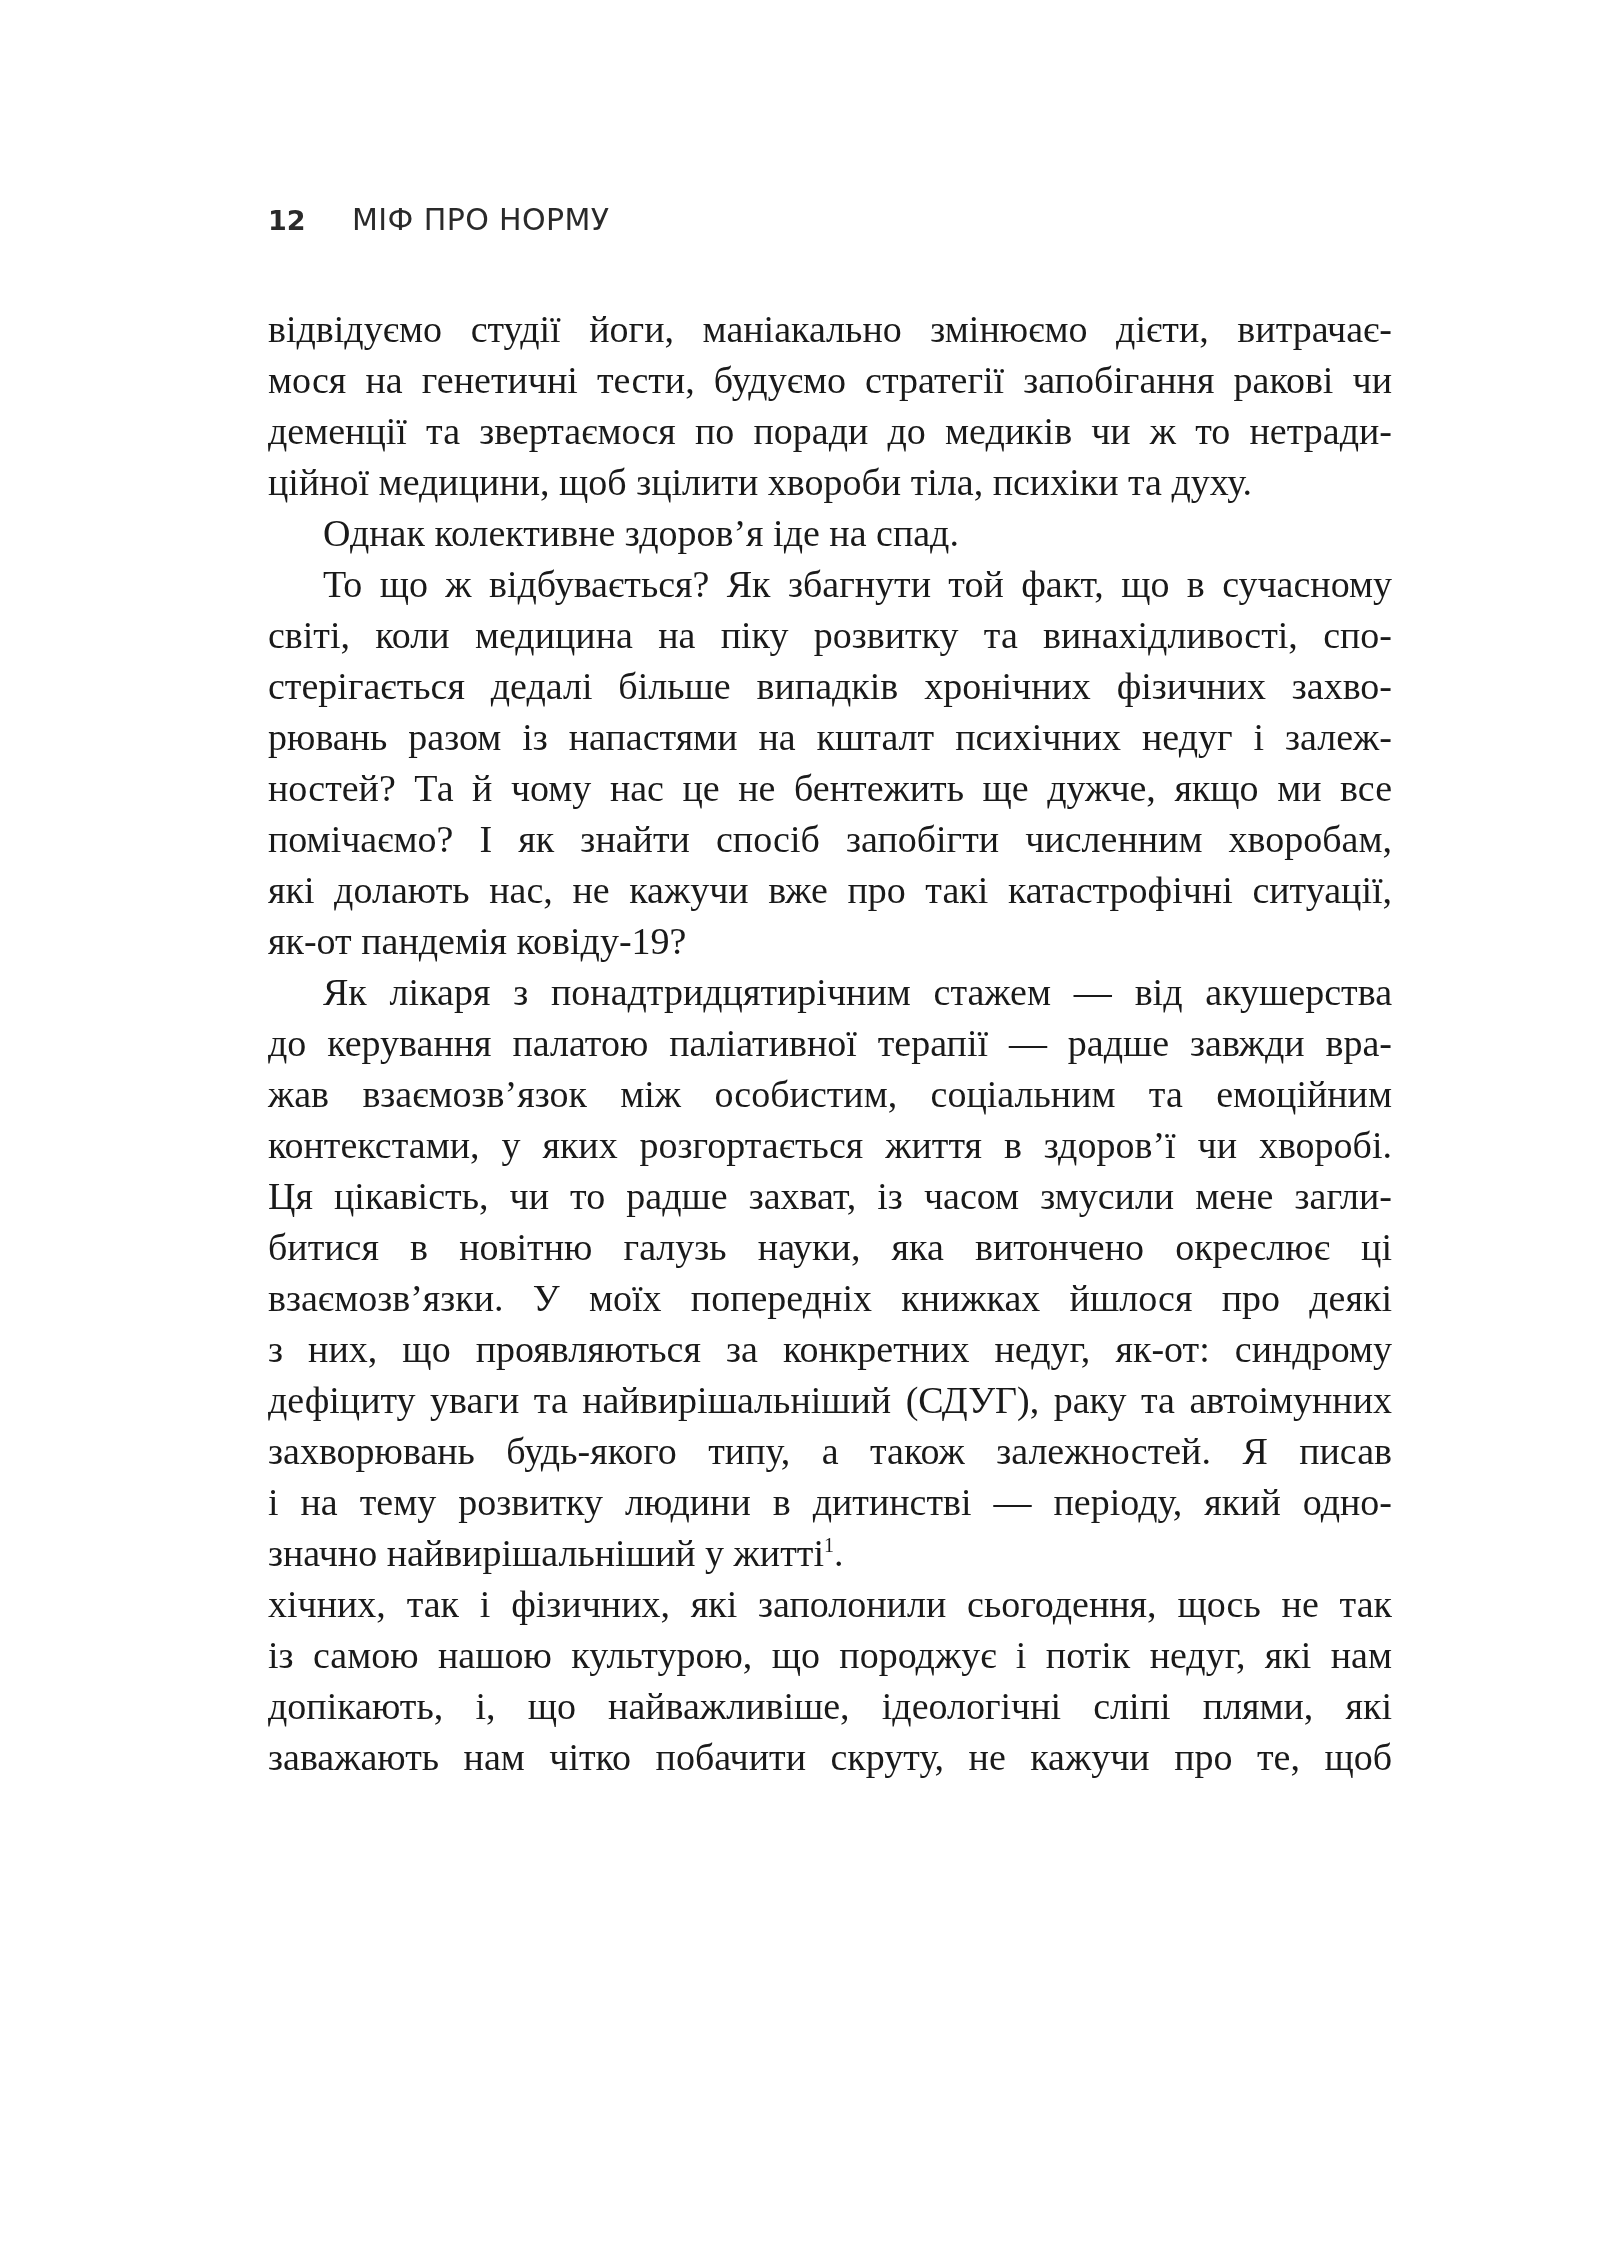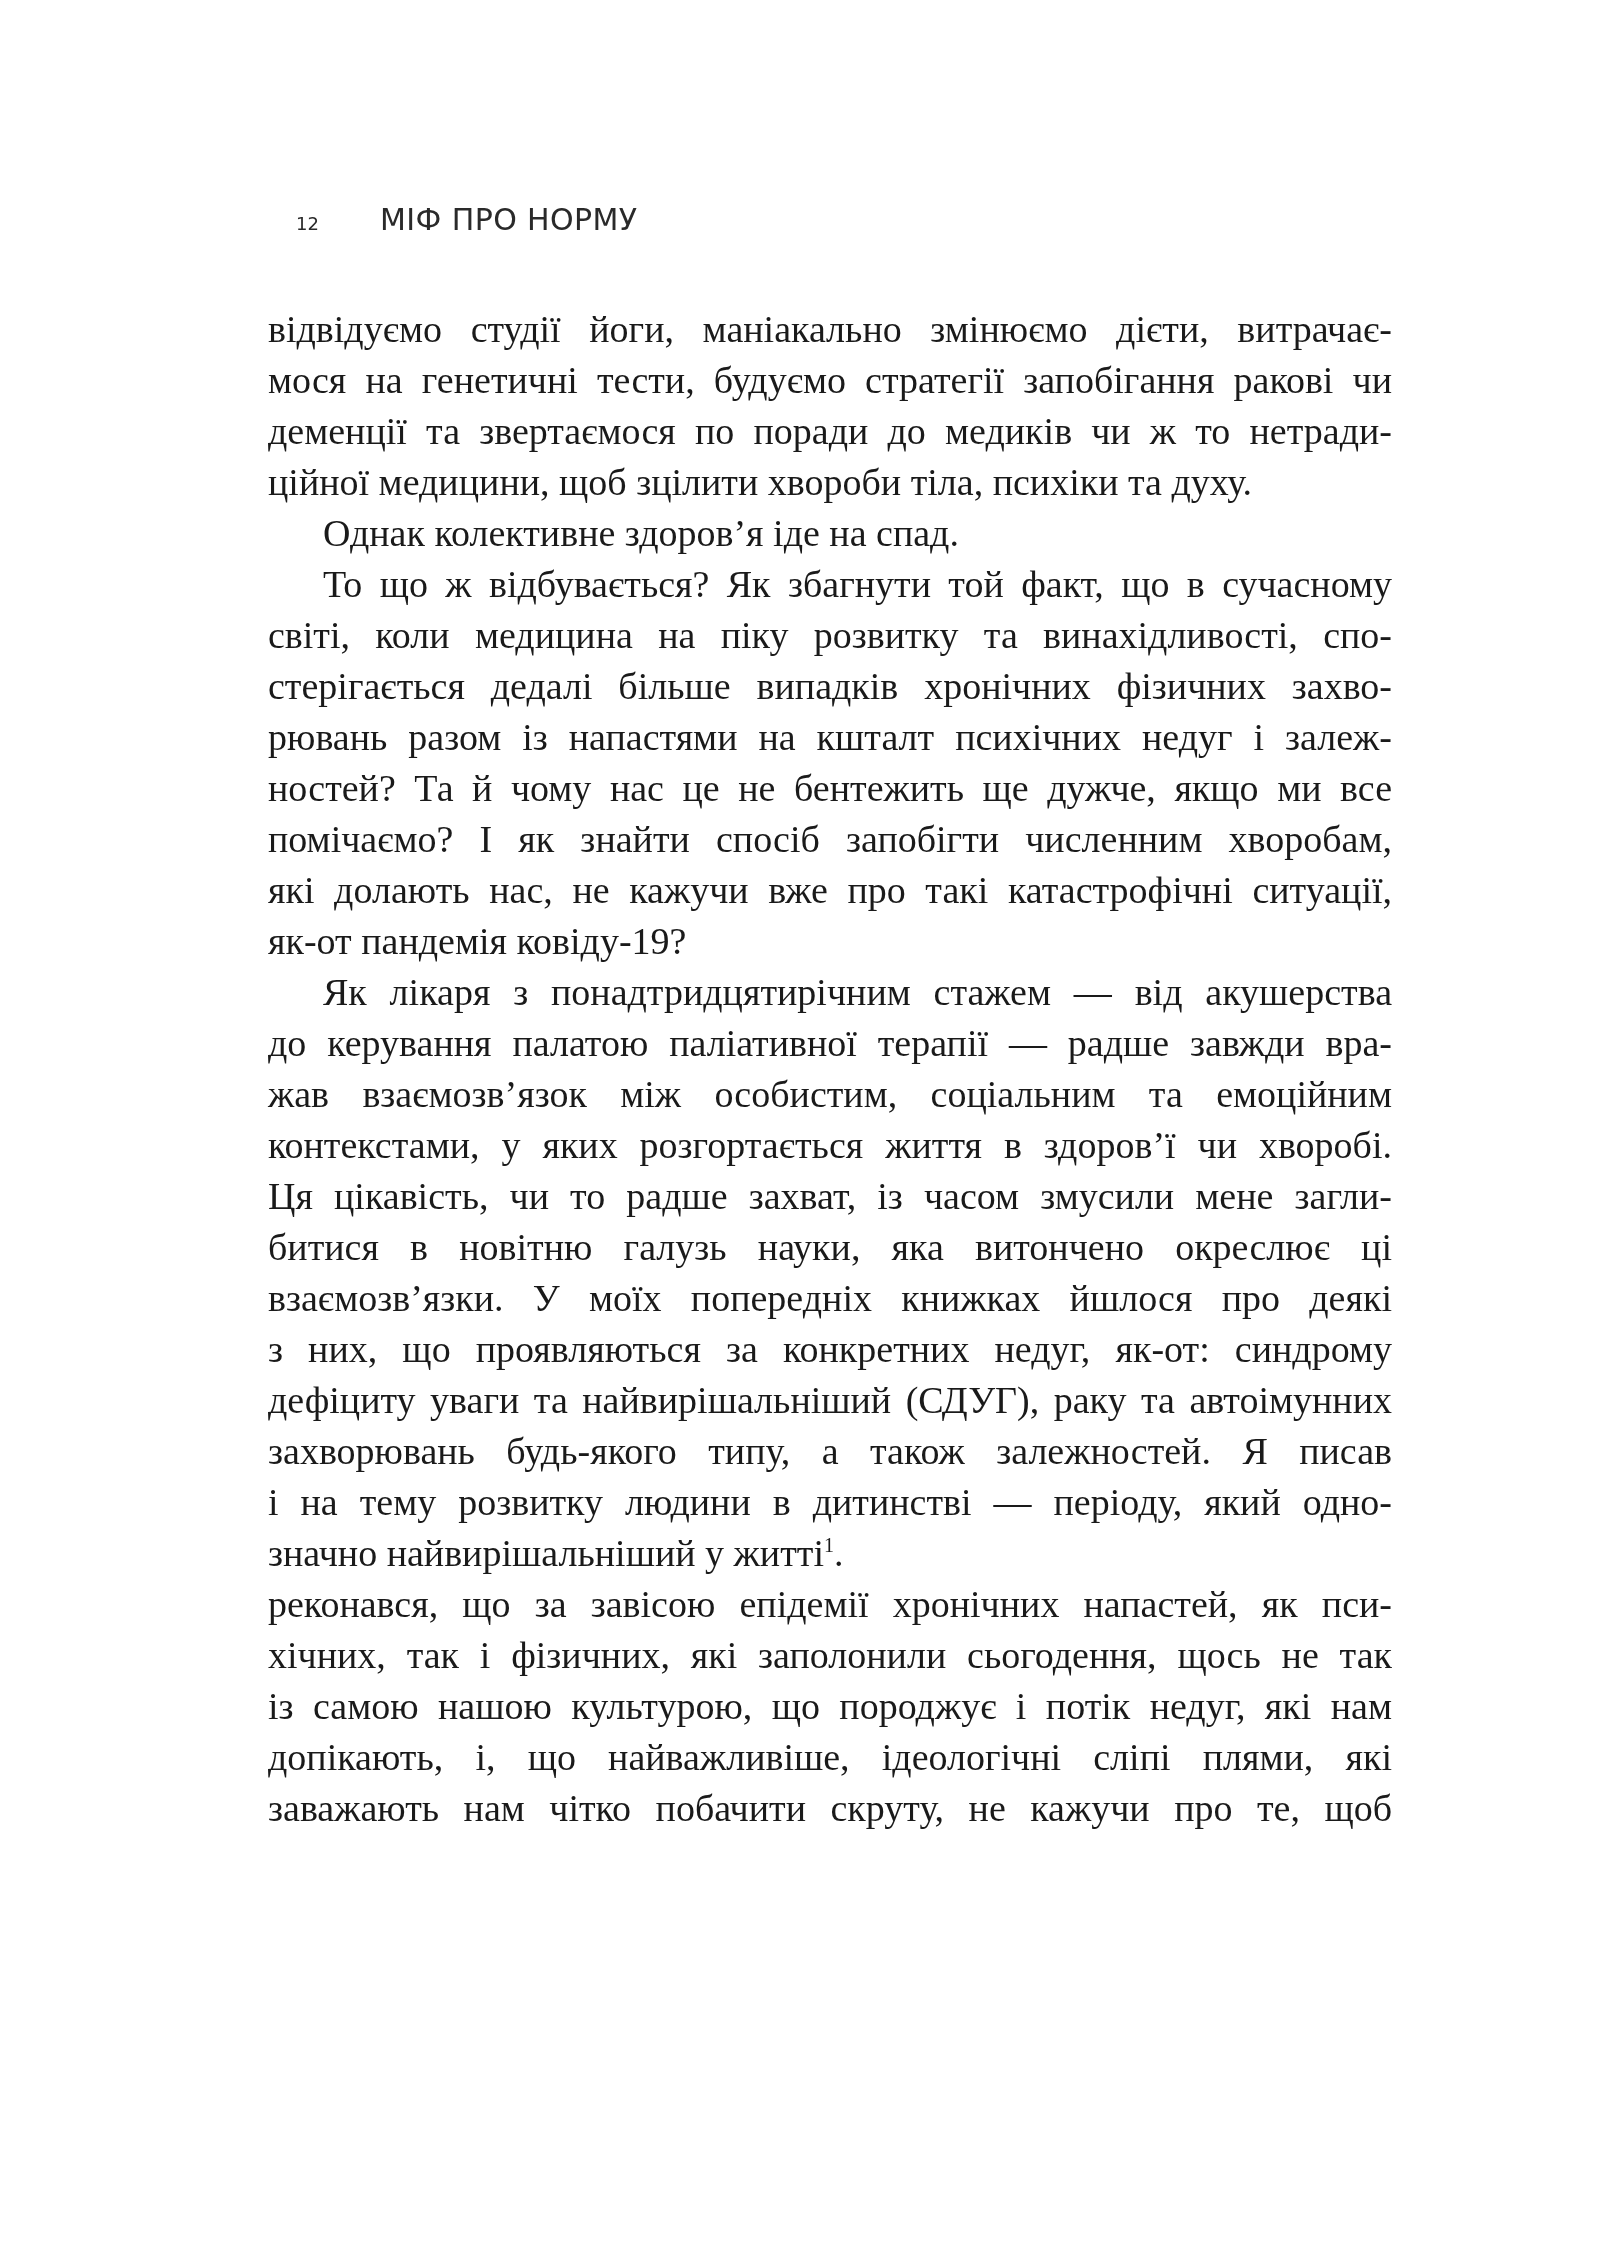--- a/index.html
+++ b/index.html
@@ -1,20 +1,20 @@
 <!DOCTYPE html>
 <html style="font-size:13.5px"><head>
 <meta charset="utf-8">
 <style>
   html, body { margin: 0; padding: 0; background: #ffffff; }
   body { width: 1617px; height: 2261px; position: relative; overflow: hidden; }
   .page { position: absolute; left: 0; top: 0; width: 1617px; height: 2261px; background: #fff; }
   .running-head { position: absolute; top: 202px; left: 268px; display: flex; align-items: baseline;
     font-family: "DejaVu Sans", sans-serif; color: #2a2a2a; }
-  .page-num { font-size: 18px; font-weight: normal; width: 84px; margin-left: 28px; }
+  .page-num { font-size: 27px; font-weight: bold; width: 84px; }
   .head-title { font-size: 30px; letter-spacing: 0.4px; }
   .body { position: absolute; top: 304px; left: 268px; width: 1124px;
     font-family: "Liberation Serif", serif; font-size: 38px; color: #1a1a1a; }
   .line { height: 51px; line-height: 51px; text-align: justify; text-align-last: justify; white-space: nowrap; overflow: visible; }
   .line.last { text-align-last: left; }
   .line.indent { padding-left: 55px; }
   sup { font-size: 20px; line-height: 0; vertical-align: super; }
 </style>
 </head>
 <body>
@@ -43,20 +43,19 @@
       <div class="line"><span>жав взаємозв’язок між особистим, соціальним та емоційним</span></div>
       <div class="line"><span>контекстами, у яких розгортається життя в здоров’ї чи хворобі.</span></div>
       <div class="line"><span>Ця цікавість, чи то радше захват, із часом змусили мене загли-</span></div>
       <div class="line"><span>битися в новітню галузь науки, яка витончено окреслює ці</span></div>
       <div class="line"><span>взаємозв’язки. У моїх попередніх книжках йшлося про деякі</span></div>
       <div class="line"><span>з них, що проявляються за конкретних недуг, як-от: синдрому</span></div>
       <div class="line"><span>дефіциту уваги та найвирішальніший (СДУГ), раку та автоімунних</span></div>
       <div class="line"><span>захворювань будь-якого типу, а також залежностей. Я писав</span></div>
       <div class="line"><span>і на тему розвитку людини в дитинстві — періоду, який одно-</span></div>
       <div class="line last"><span>значно найвирішальніший у житті</span><sup>1</sup><span>.</span></div>
-      <div class="line"><span>реконався, що за завісою епідемії хронічних напастей, як пси-</span></div>
       <div class="line"><span>хічних, так і фізичних, які заполонили сьогодення, щось не так</span></div>
       <div class="line"><span>із самою нашою культурою, що породжує і потік недуг, які нам</span></div>
       <div class="line"><span>допікають, і, що найважливіше, ідеологічні сліпі плями, які</span></div>
       <div class="line"><span>заважають нам чітко побачити скруту, не кажучи про те, щоб</span></div>
     </div>
 </div>
 
 
 </body></html>

